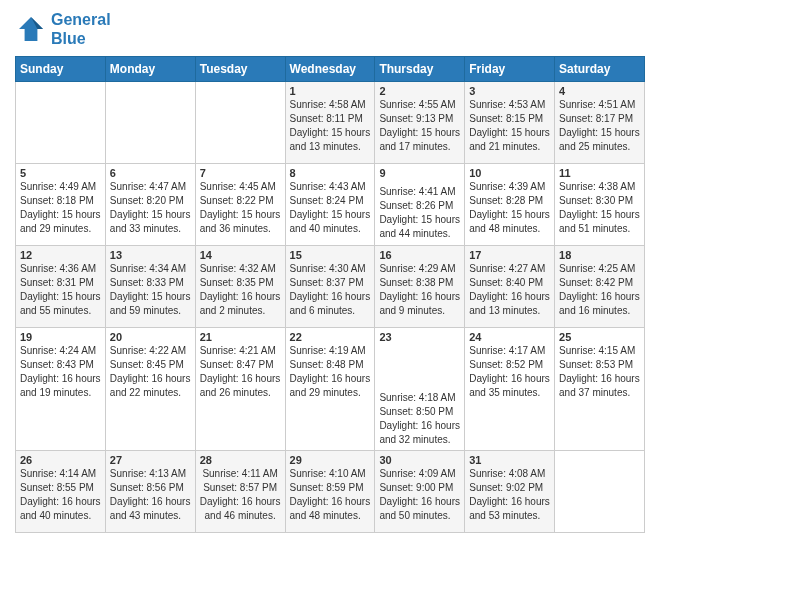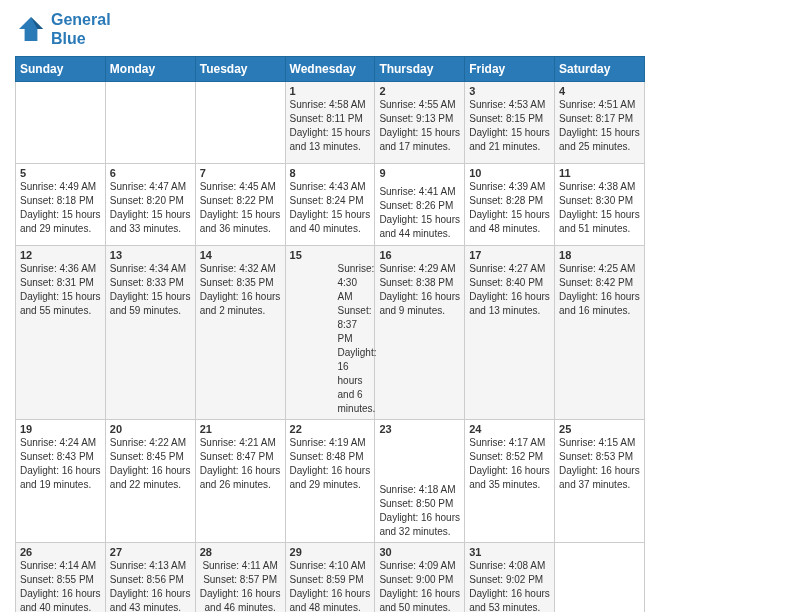--- a/index.html
+++ b/index.html
@@ -224,21 +224,21 @@
           </td>
           <td>
             <span class="day-number">14</span>
             <div class="day-info" style="white-space: pre-line;">Sunrise: 4:32 AM
 Sunset: 8:35 PM
 Daylight: 16 hours
 and 2 minutes.</div>
           </td>
           <td>
             <span class="day-number">15</span>
-            <div class="day-info" style="white-space: pre-line; margin-left: 48px;">Sunrise: 4:30 AM
+            <div class="day-info" style="white-space: pre-line;">Sunrise: 4:30 AM
 Sunset: 8:37 PM
 Daylight: 16 hours
 and 6 minutes.</div>
           </td>
           <td>
             <span class="day-number">16</span>
             <div class="day-info" style="white-space: pre-line;">Sunrise: 4:29 AM
 Sunset: 8:38 PM
 Daylight: 16 hours
 and 9 minutes.</div>

